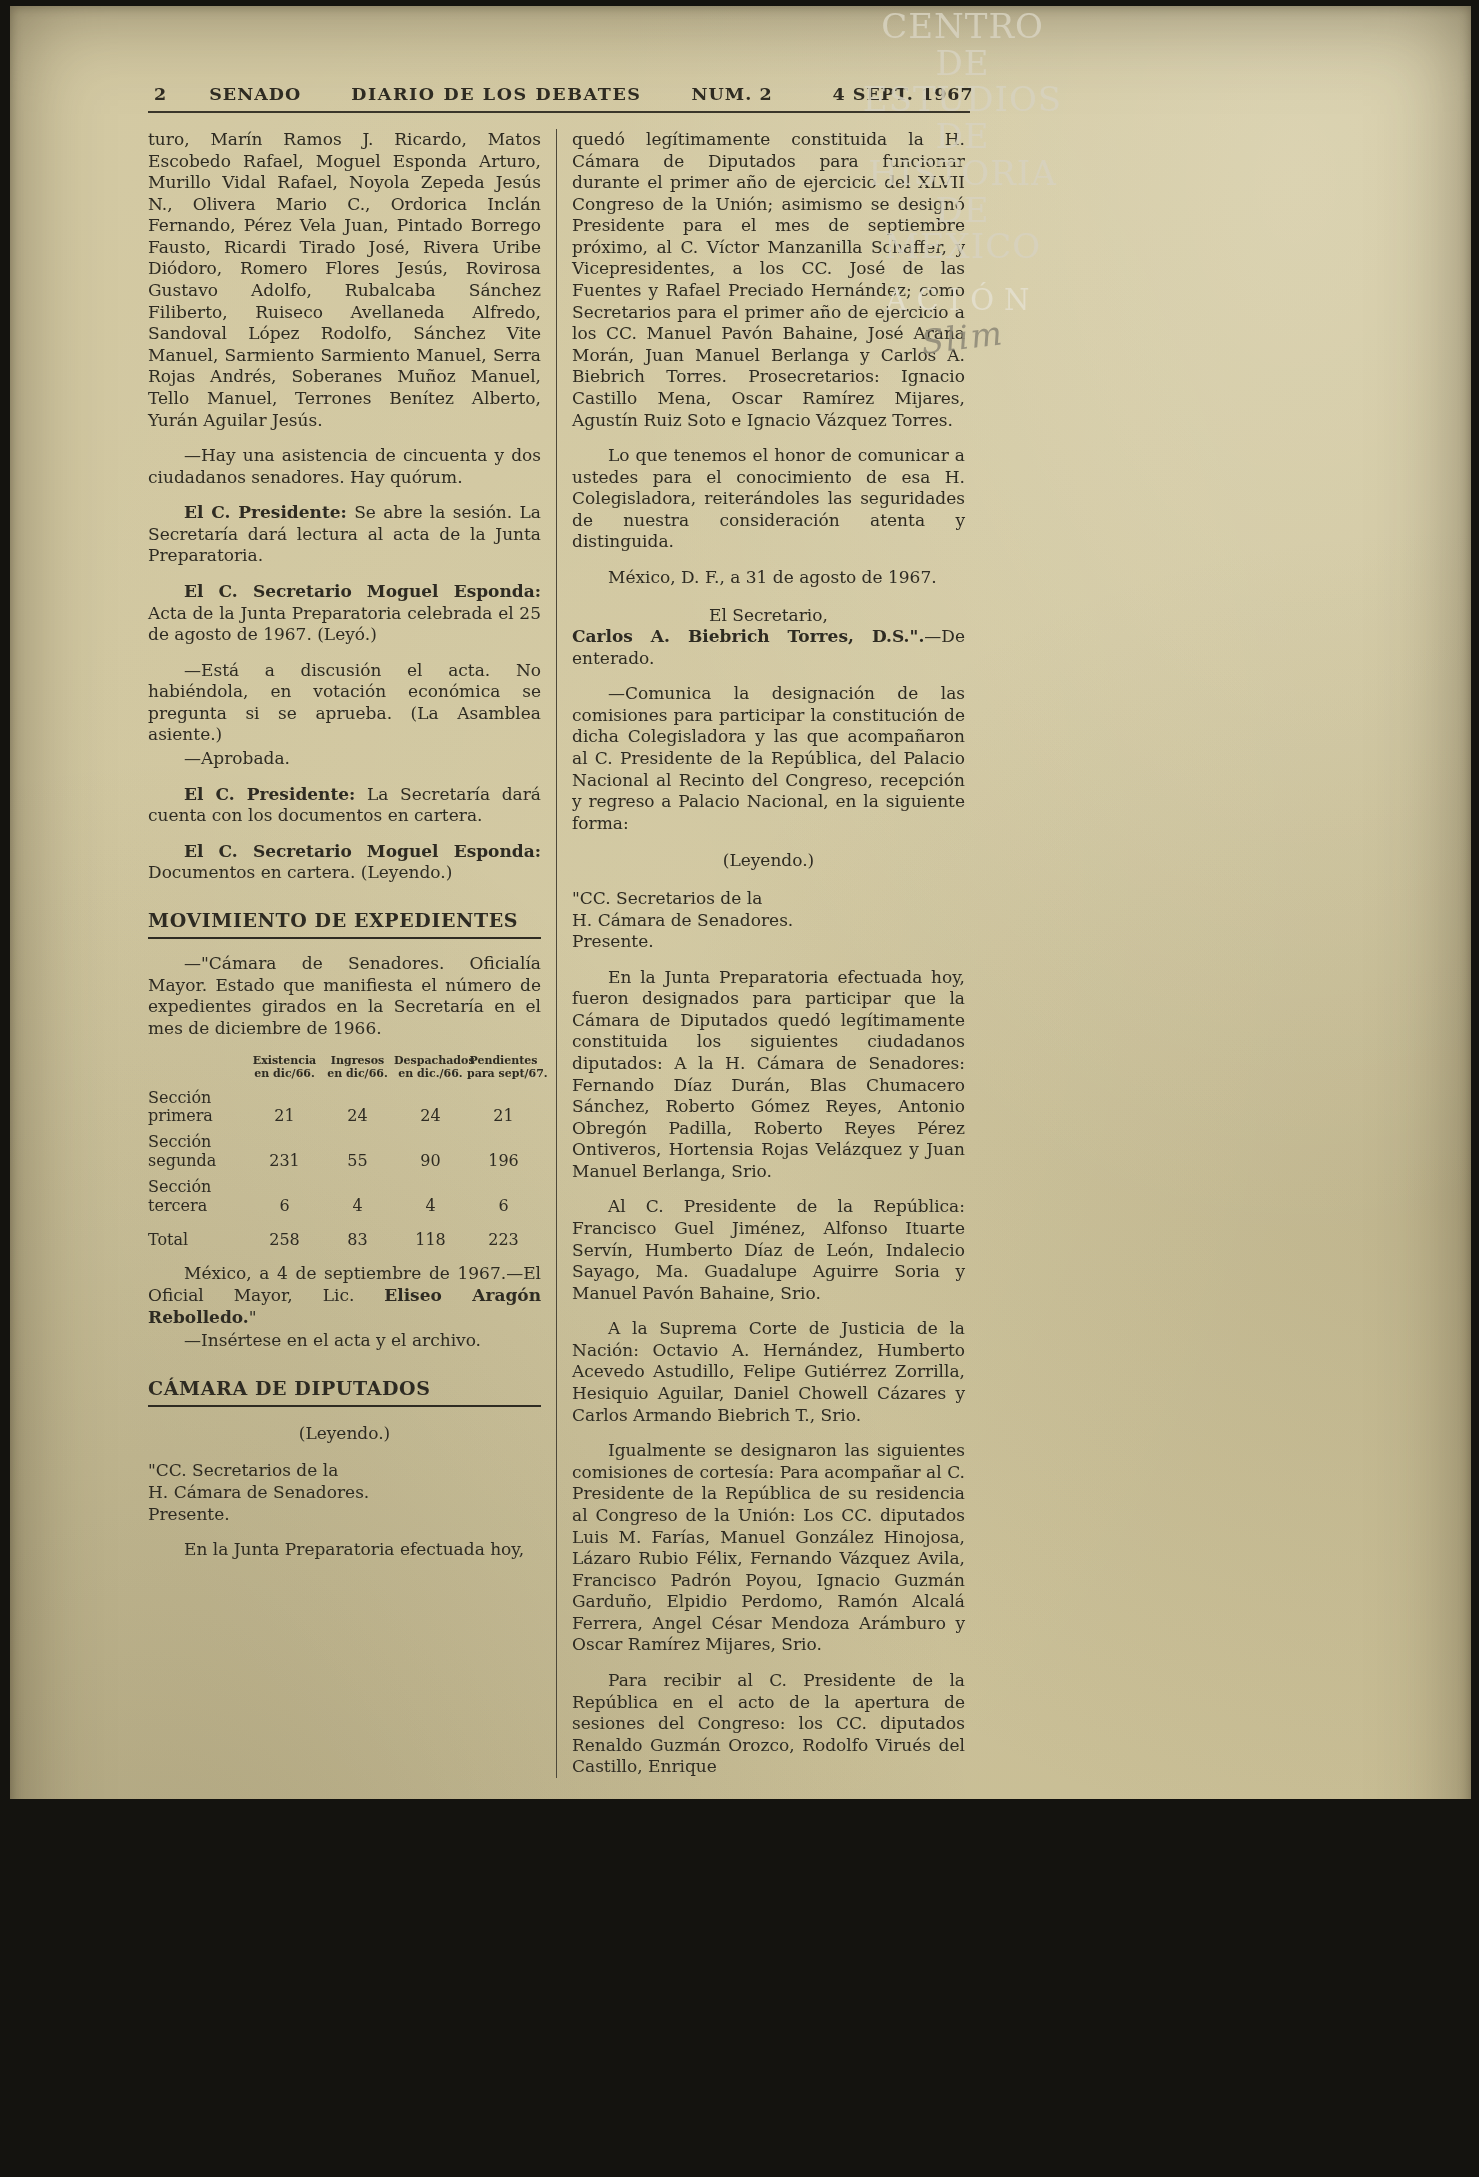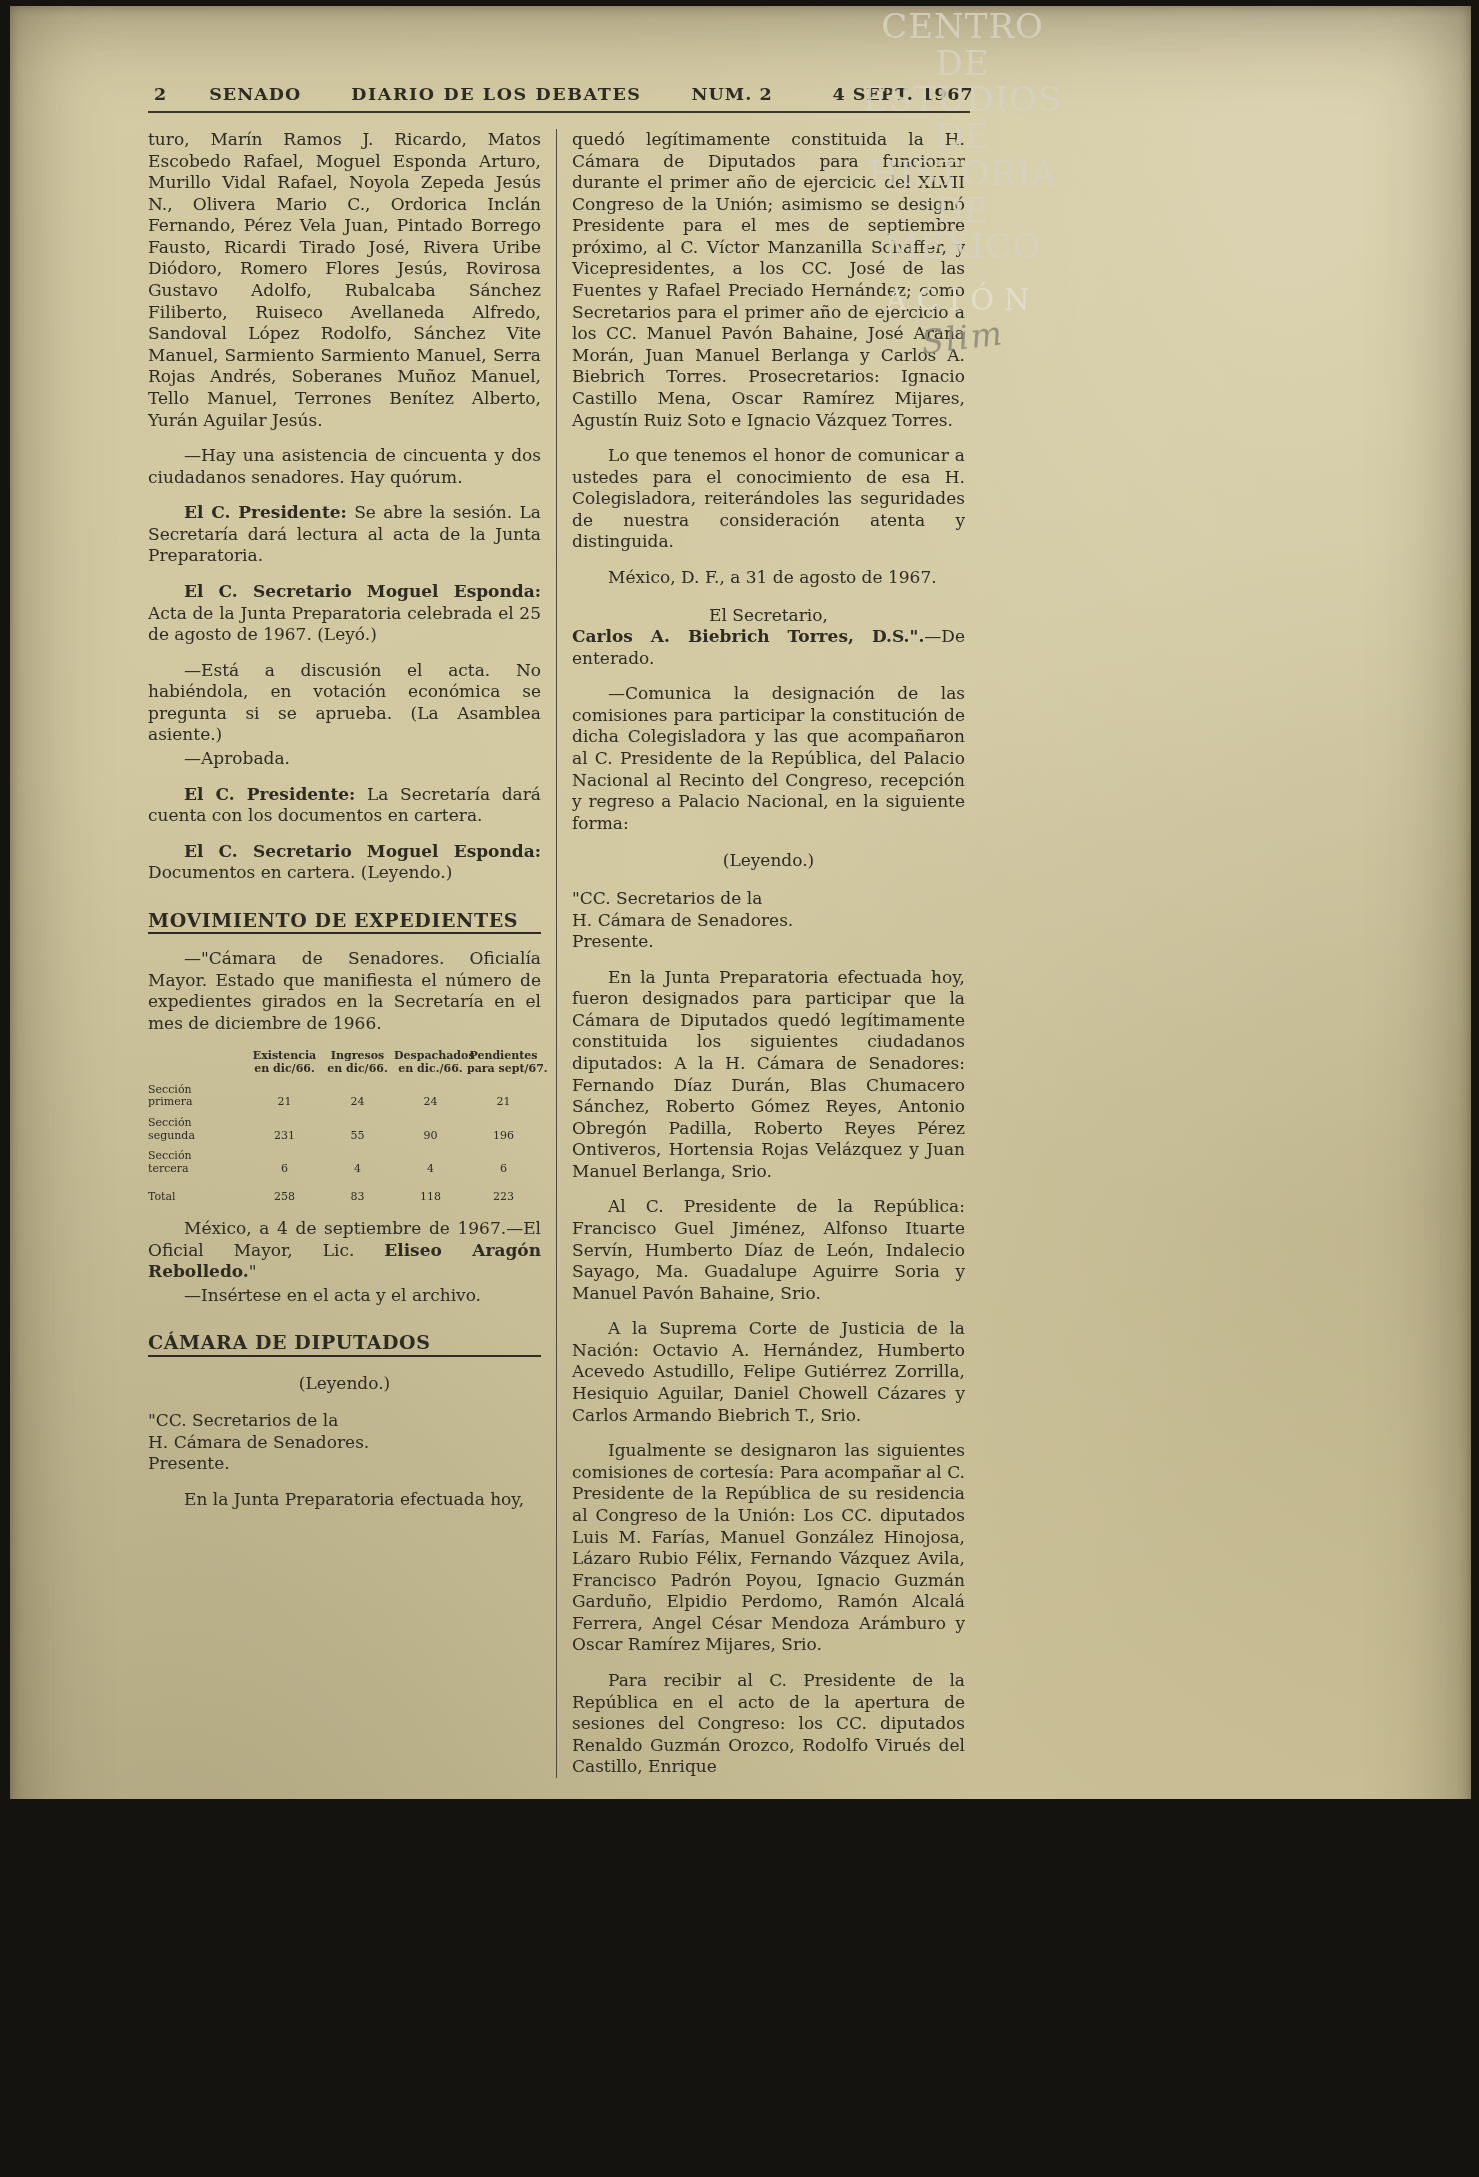--- a/index.html
+++ b/index.html
@@ -43,33 +43,33 @@
   .para  { margin-top:14px; text-indent:36px; }
   .tight { margin-top:2px; text-indent:36px; }
   .center{ margin-top:16px; text-align:center; text-indent:0; }
   .addr  { margin-top:16px; }
   .addr div { margin:0; }
   .noind { margin-top:0; text-indent:0; }
   b { font-weight:bold; }
 
   .heading {
     margin-top:24px; font-weight:bold; font-size:19px; letter-spacing:.6px;
-    border-bottom:2.5px solid #2e2b22; text-align:left; text-indent:0;
+    padding-bottom:5px; border-bottom:2.5px solid #2e2b22; text-align:left; text-indent:0;
   }
 
   
   .xtable { margin-top:16px; }
   .t-head {
     display:grid; grid-template-columns:100px 73px 73px 73px 73px;
     font-weight:bold; font-size:11px; line-height:1.15; text-align:center;
   }
   .t-head .hc div { white-space:nowrap; }
   .t-row {
     display:grid; grid-template-columns:100px 73px 73px 73px 73px;
-    align-items:end; margin-top:8px; font-size:11px; line-height:1.15;
+    align-items:end; margin-top:8px; font-size:16px; line-height:1.15;
   }
   .t-label { white-space:pre-line; text-align:left; }
   .t-val { text-align:center; }
   .t-total { margin-top:16px; }
 
   
   .watermark {
     position:absolute; left:845px; top:2px; width:215px; z-index:5;
     text-align:center; pointer-events:none;
     color:#d7d2bf; opacity:.88;

